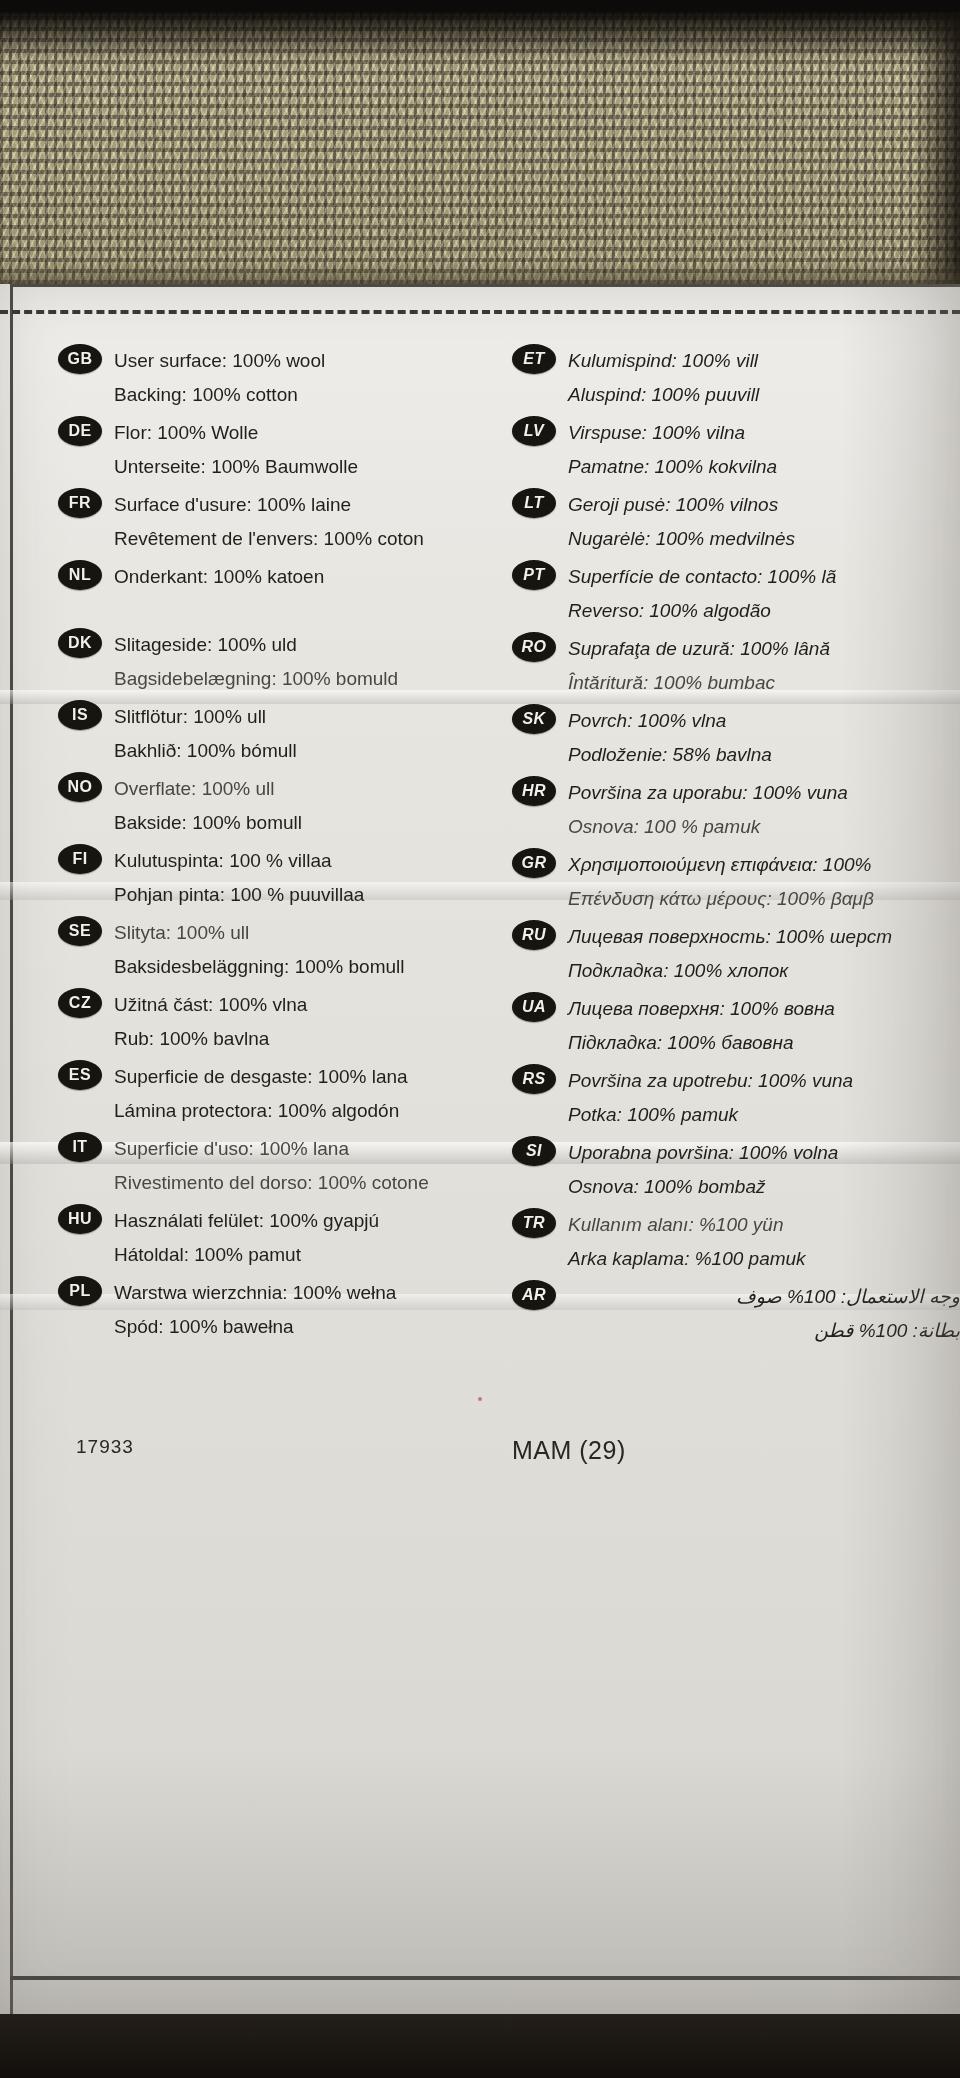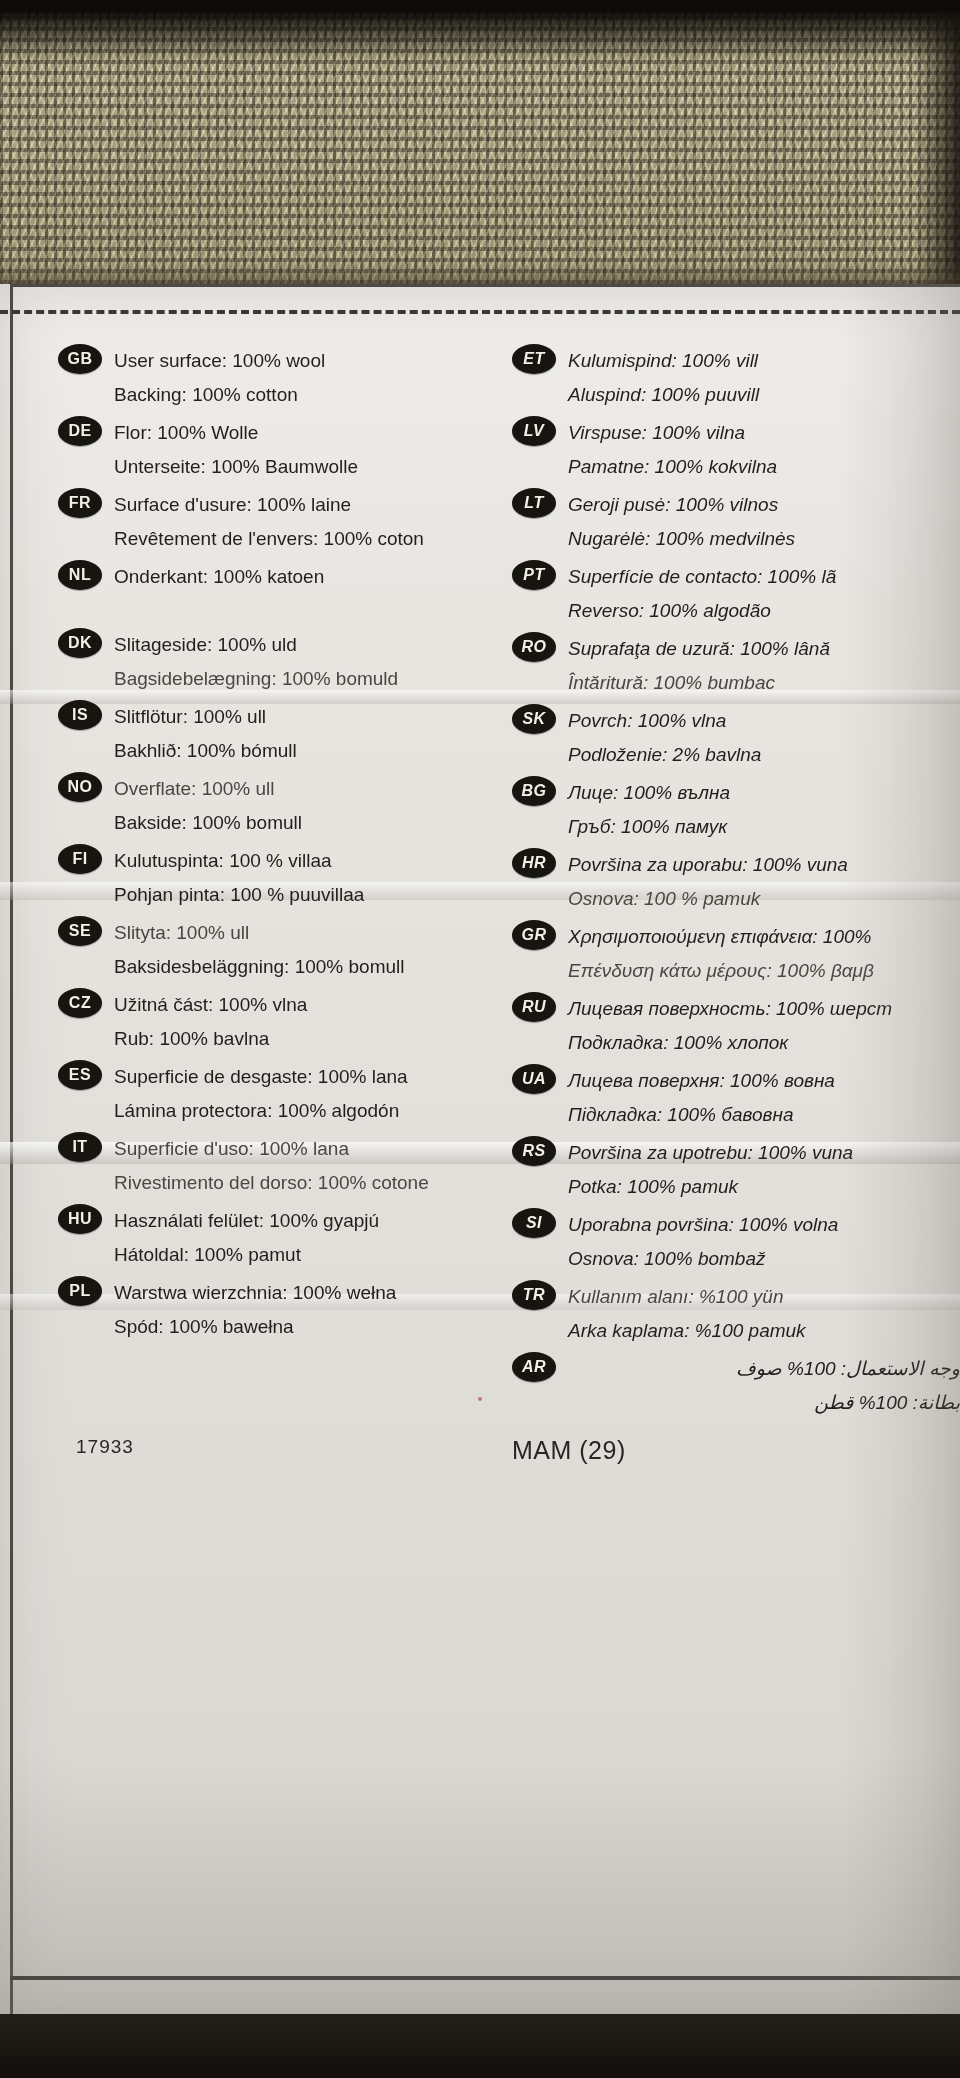--- a/index.html
+++ b/index.html
@@ -358,31 +358,24 @@
           <div class="lines">
             <div class="l1">Suprafaţa de uzură: 100% lână</div>
             <div class="l2 worn">Întăritură: 100% bumbac</div>
           </div>
         </div>
 
         <div class="entry">
           <div class="badge">SK</div>
           <div class="lines">
             <div class="l1">Povrch: 100% vlna</div>
-            <div class="l2">Podloženie: 2% bavlna</div>
-          </div>
-        </div>
-
-        <div class="entry">
-          <div class="badge">BG</div>
-          <div class="lines">
-            <div class="l1">Лице: 100% вълна</div>
-            <div class="l2">Гръб: 100% памук</div>
-          </div>
-        </div>
+            <div class="l2">Podloženie: 58% bavlna</div>
+          </div>
+        </div>
+
 
         <div class="entry">
           <div class="badge">HR</div>
           <div class="lines">
             <div class="l1">Površina za uporabu: 100% vuna</div>
             <div class="l2 worn">Osnova: 100 % pamuk</div>
           </div>
         </div>
 
         <div class="entry">

